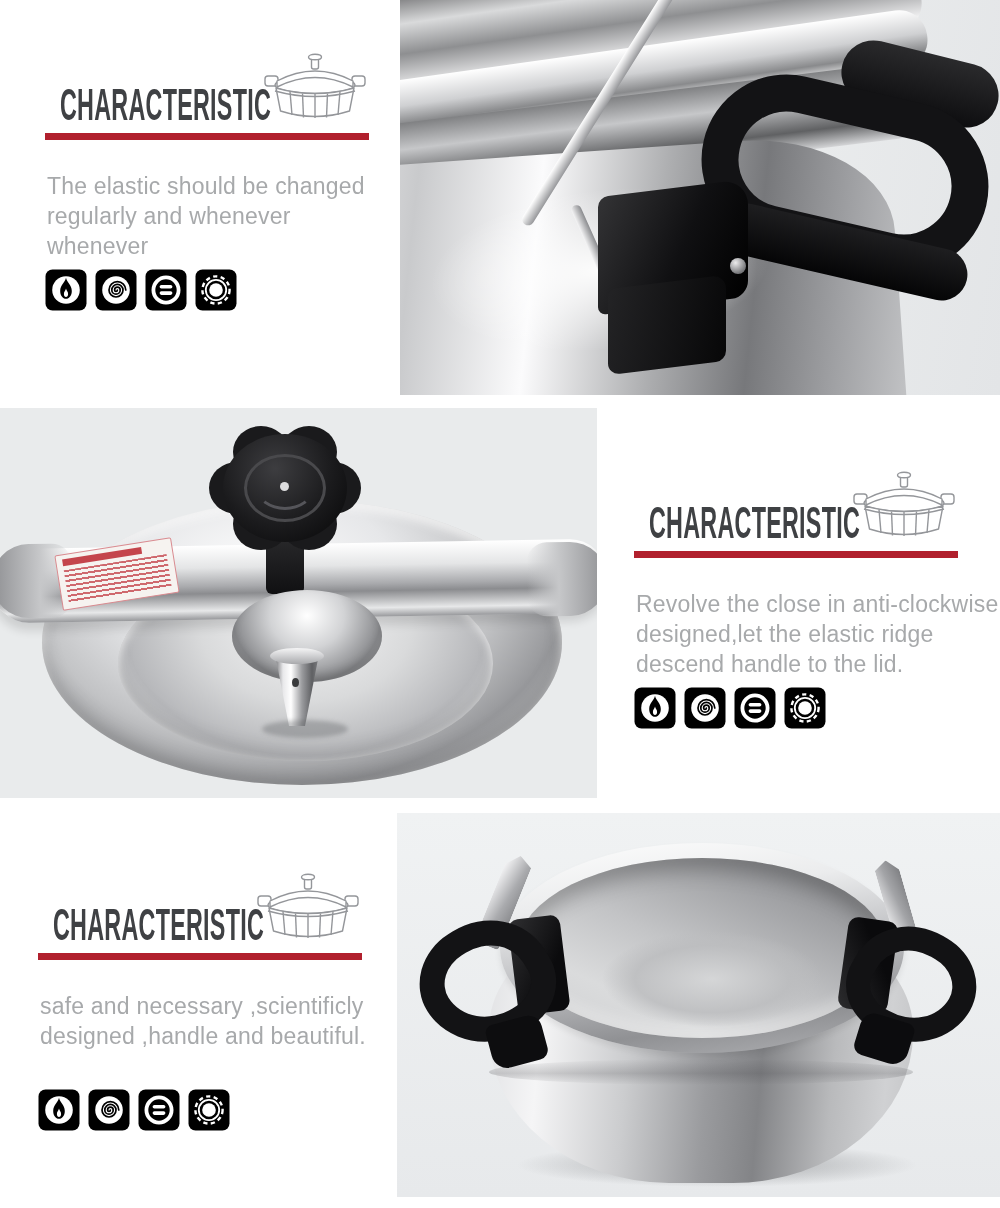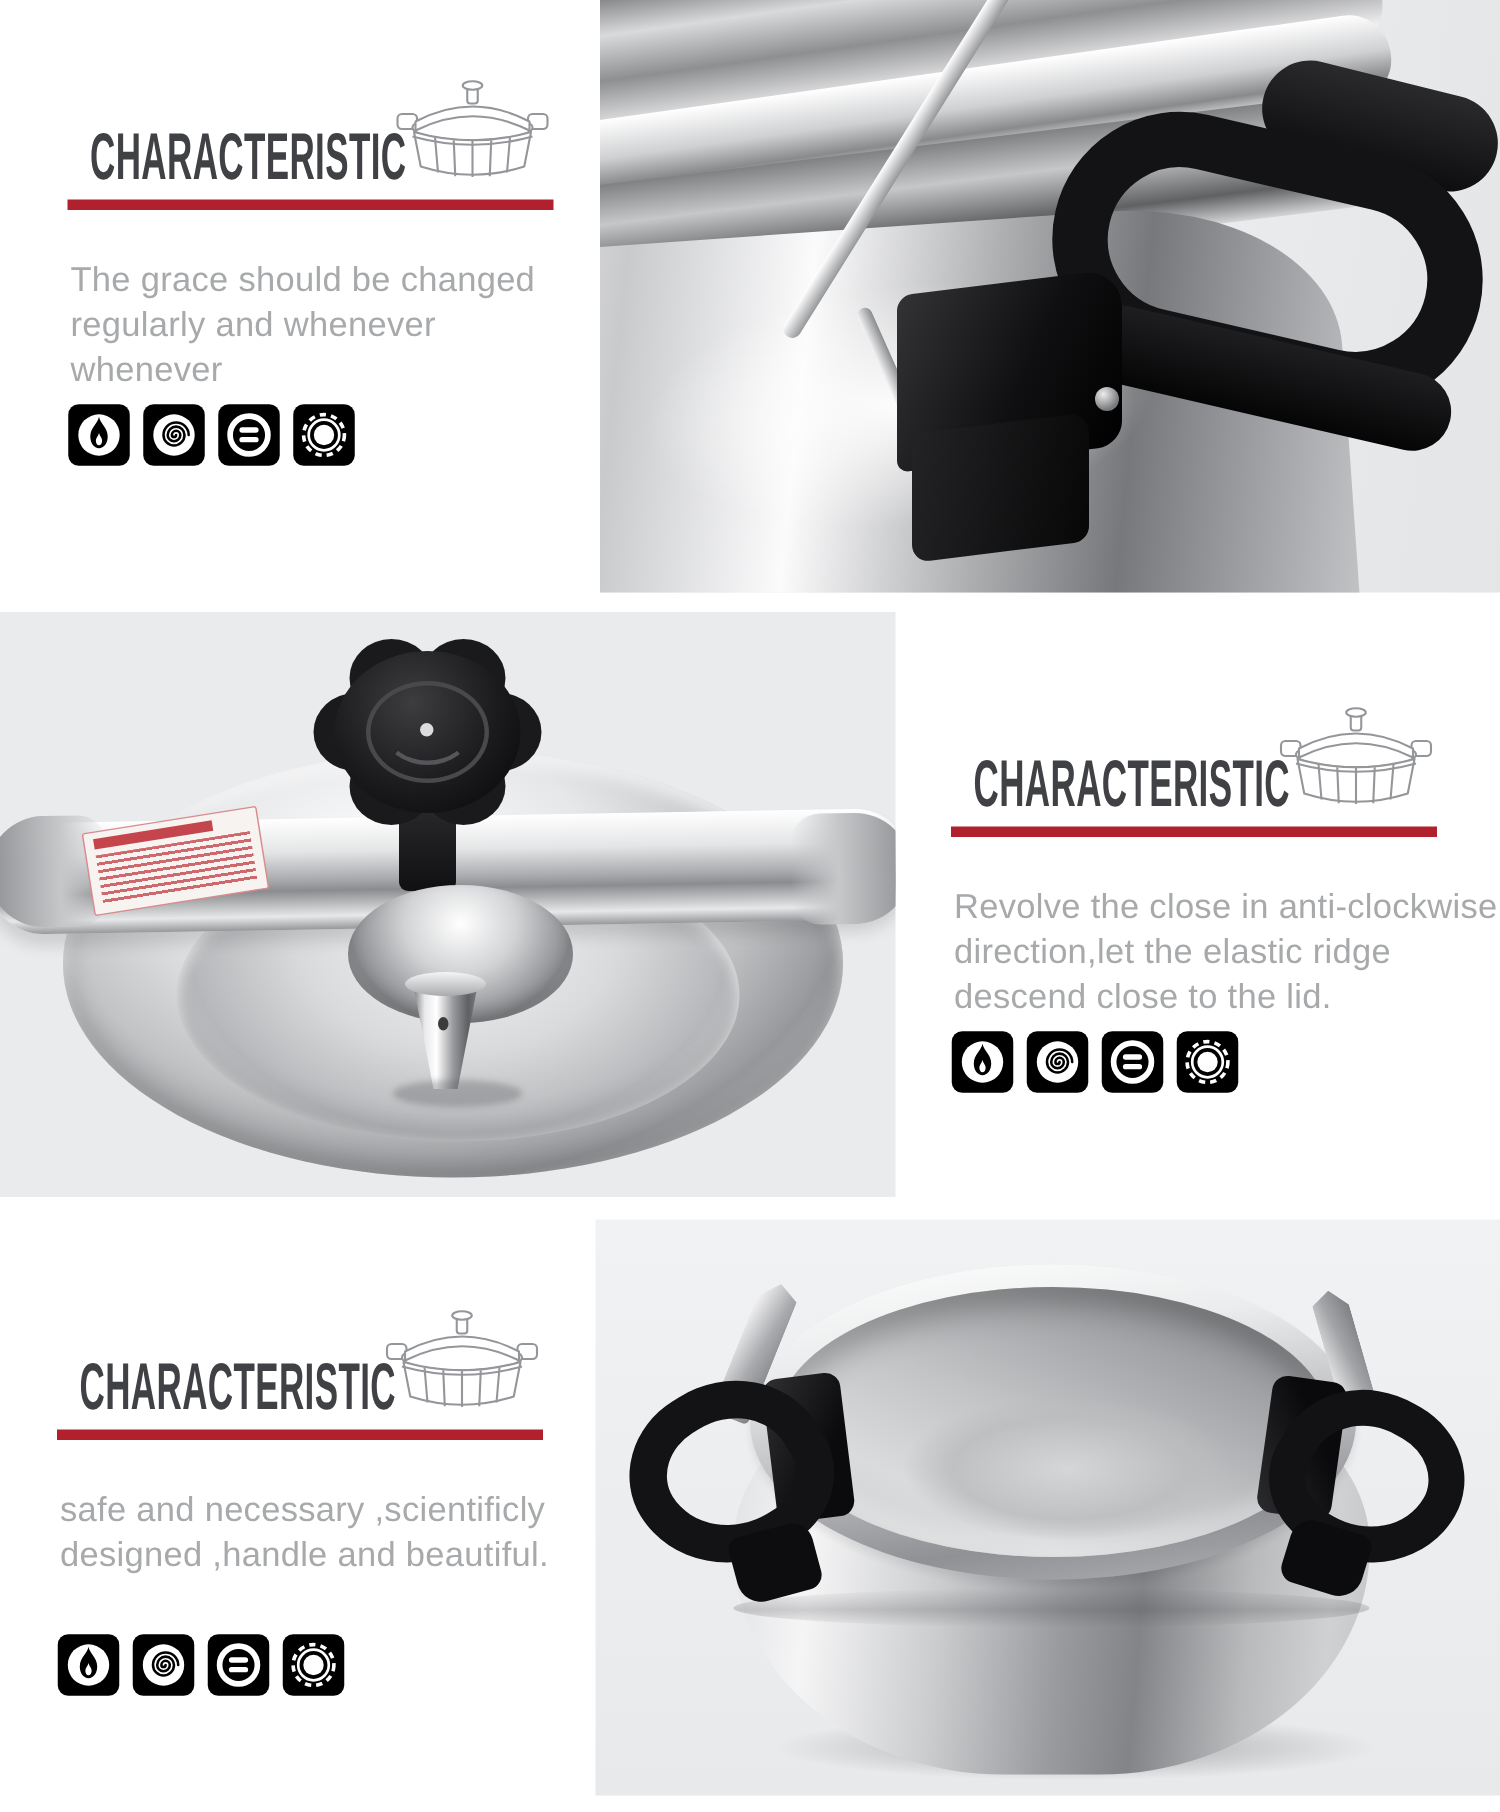--- a/index.html
+++ b/index.html
@@ -165,21 +165,21 @@
         <path d="M12 42 Q52 53 92 42" fill="none"></path>
         <path d="M14 32 Q52 12 90 32 L90 38 Q52 19 14 38 Z"></path>
         <rect x="48.5" y="9" width="7" height="11" rx="2"></rect>
         <ellipse cx="52" cy="8" rx="6.5" ry="2.8"></ellipse>
       </g>
     </svg>
 
     <div class="red-rule"></div>
 
     <p class="desc">
-      <span>The grace should be changed</span>
+      <span>The elastic should be changed</span>
       <span>regularly and whenever</span>
       <span>whenever</span>
     </p>
 
     <div class="heat-icons">
       <svg class="hi" viewBox="0 0 42 42">
         <rect x="0.5" y="0.5" width="41" height="41" rx="7" fill="#000"></rect>
         <circle cx="21" cy="21" r="13.8" fill="#fff"></circle>
         <path d="M21 8.8 C20.4 13.2 15.2 15.8 15.2 22 C15.2 26.6 17.8 29.8 21 29.8 C24.2 29.8 26.8 26.6 26.8 22 C26.8 15.8 21.6 13.2 21 8.8 Z" fill="#000"></path>
         <path d="M21 19.6 C20.5 21.8 18.9 22.7 18.9 24.9 C18.9 26.7 19.8 27.9 21 27.9 C22.2 27.9 23.1 26.7 23.1 24.9 C23.1 22.7 21.5 21.8 21 19.6 Z" fill="#fff"></path>
@@ -267,22 +267,22 @@
         <path d="M14 32 Q52 12 90 32 L90 38 Q52 19 14 38 Z"></path>
         <rect x="48.5" y="9" width="7" height="11" rx="2"></rect>
         <ellipse cx="52" cy="8" rx="6.5" ry="2.8"></ellipse>
       </g>
     </svg>
 
     <div class="red-rule"></div>
 
     <p class="desc">
       <span>Revolve the close in anti-clockwise</span>
-      <span>direction,let the elastic ridge</span>
-      <span>descend close to the lid.</span>
+      <span>designed,let the elastic ridge</span>
+      <span>descend handle to the lid.</span>
     </p>
 
     <div class="heat-icons">
       <svg class="hi" viewBox="0 0 42 42">
         <rect x="0.5" y="0.5" width="41" height="41" rx="7" fill="#000"></rect>
         <circle cx="21" cy="21" r="13.8" fill="#fff"></circle>
         <path d="M21 8.8 C20.4 13.2 15.2 15.8 15.2 22 C15.2 26.6 17.8 29.8 21 29.8 C24.2 29.8 26.8 26.6 26.8 22 C26.8 15.8 21.6 13.2 21 8.8 Z" fill="#000"></path>
         <path d="M21 19.6 C20.5 21.8 18.9 22.7 18.9 24.9 C18.9 26.7 19.8 27.9 21 27.9 C22.2 27.9 23.1 26.7 23.1 24.9 C23.1 22.7 21.5 21.8 21 19.6 Z" fill="#fff"></path>
       </svg>
       <svg class="hi" viewBox="0 0 42 42">

